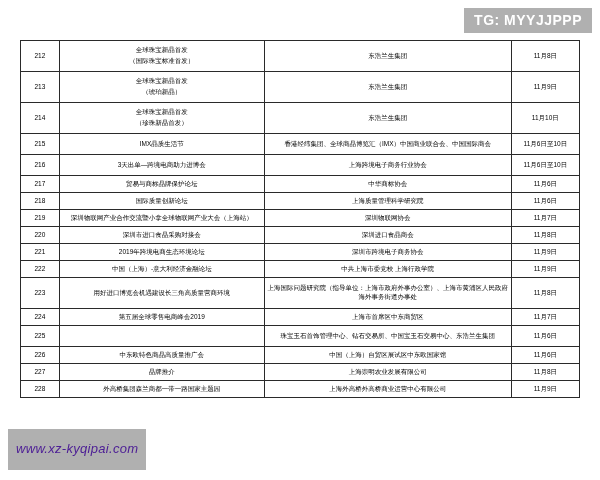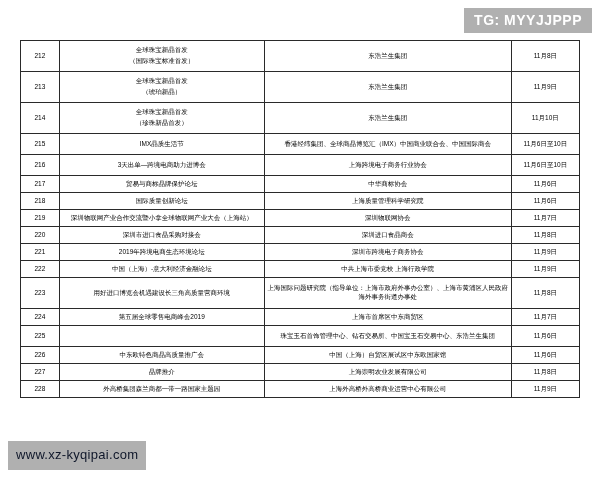--- a/index.html
+++ b/index.html
@@ -32,25 +32,26 @@
     font-weight: bold;
     padding: 4px 10px;
     letter-spacing: 0.5px;
     line-height: 1.2;
   }
   .watermark-url {
     position: absolute;
     left: 8px;
     bottom: 10px;
     background: #b0b0b0;
-    color: #0f172a;
+    color: #4c1d95;
     font-size: 13px;
-    padding: 6px 8px;
+    padding: 12px 8px;
     line-height: 1.3;
     letter-spacing: 0.3px;
+    font-style: italic;
   }
   table.sched {
     position: absolute;
     left: 20px;
     top: 40px;
     width: 560px;
     border-collapse: collapse;
     table-layout: fixed;
   }
   table.sched td {

